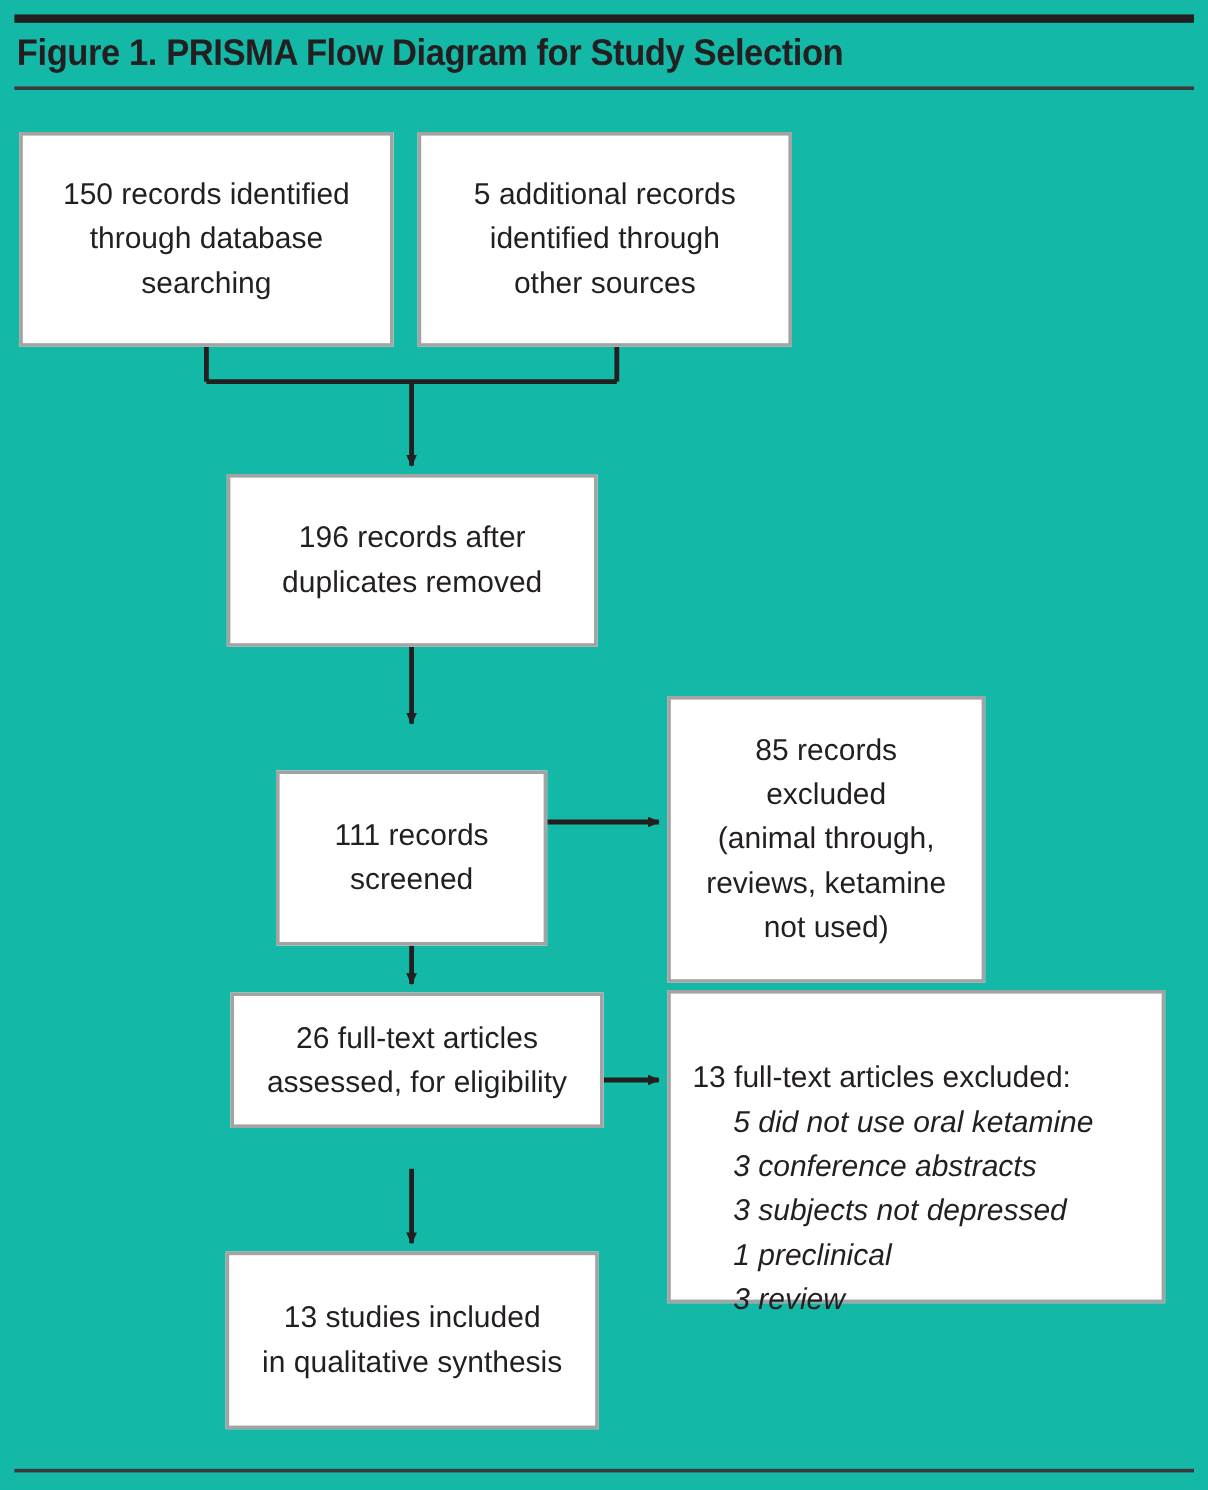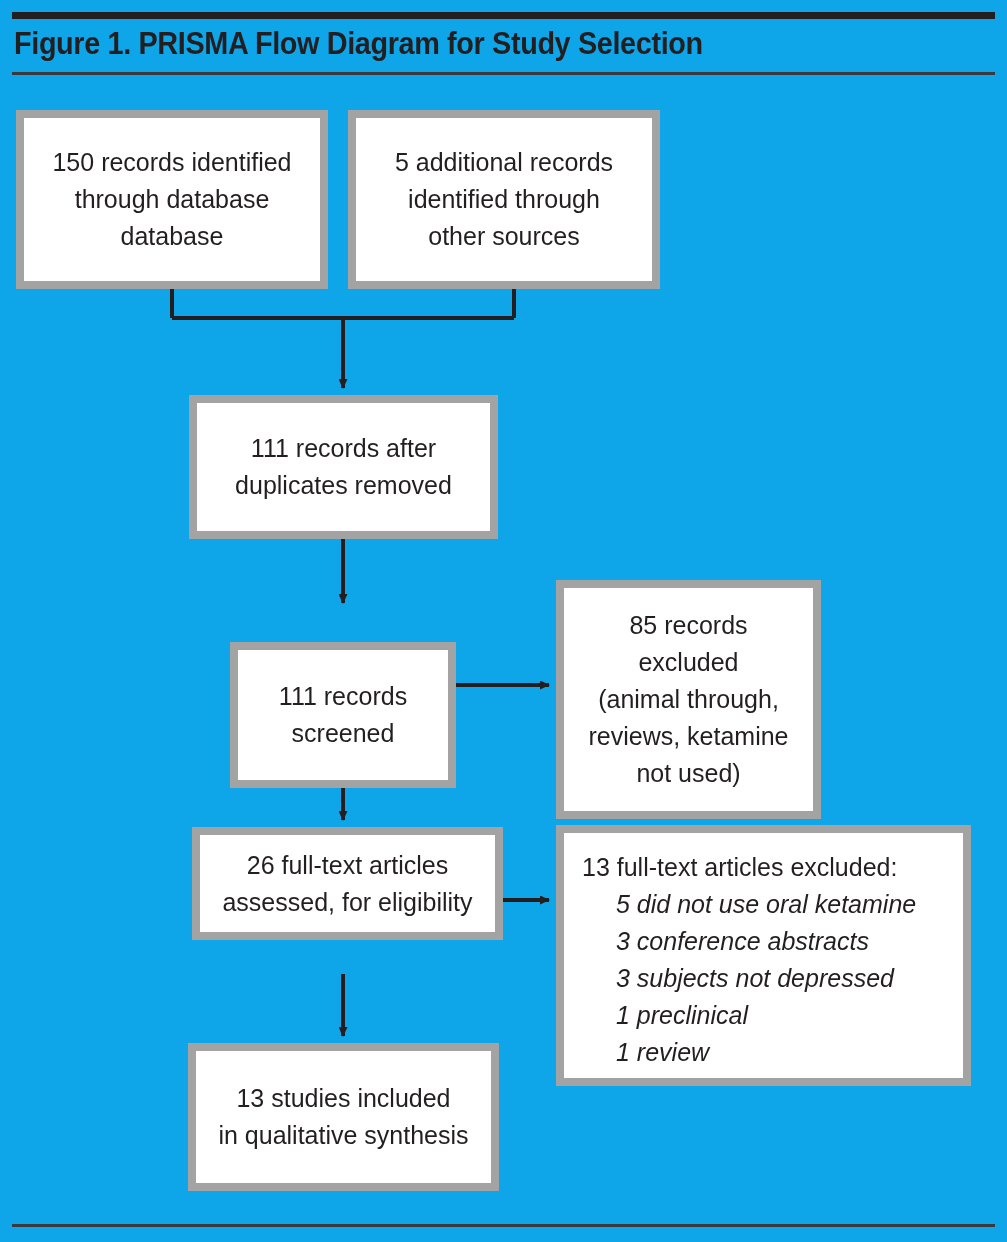--- a/index.html
+++ b/index.html
@@ -9,21 +9,21 @@
     background: #ffffff;
   }
   body {
     font-family: "Liberation Sans", "DejaVu Sans", sans-serif;
     color: #231f20;
   }
   #page {
     position: relative;
     width: 1007px;
     height: 1242px;
-    background: #0ea5e9;
+    background: #14b8a6;
     overflow: hidden;
   }
 
   
   .rule-thick {
     position: absolute;
     left: 12px;
     right: 12px;
     top: 12px;
     height: 7px;
@@ -57,21 +57,21 @@
     white-space: nowrap;
     transform: scaleX(0.93);
     transform-origin: left top;
     color: #231f20;
   }
 
   
   .box {
     position: absolute;
     box-sizing: border-box;
-    border: 8px solid #a3a3a3;
+    border: 3px solid #a3a3a3;
     background: #ffffff;
     display: flex;
     align-items: center;
     justify-content: center;
     text-align: center;
     font-size: 25px;
     line-height: 37px;
     color: #231f20;
     padding: 4px 10px;
   }
@@ -87,21 +87,21 @@
   #box-db        { left: 16px;  top: 110px;  width: 312px; height: 179px; }
   #box-other     { left: 348px; top: 110px;  width: 312px; height: 179px; }
   #box-dupes     { left: 189px; top: 395px;  width: 309px; height: 144px; }
   #box-screened  { left: 230px; top: 610px;  width: 226px; height: 146px; margin-top: 32px; }
   #box-excluded  { left: 556px; top: 580px;  width: 265px; height: 239px; }
   #box-fulltext  { left: 192px; top: 827px;  width: 311px; height: 113px; }
   #box-ftexcl    { left: 556px; top: 825px;  width: 415px; height: 261px; }
   #box-included  { left: 188px; top: 1043px; width: 311px; height: 148px; }
 
   
-  .excl-head { font-size: 25px; line-height: 37px; }
+  .excl-head { font-size: 25px; line-height: 37px; margin-top: 36px; }
   .excl-list {
     list-style: none;
     margin: 0;
     padding: 0 0 0 34px;
     font-size: 25px;
     line-height: 37px;
     font-style: italic;
   }
 
   
@@ -147,35 +147,35 @@
 
     <path d="M499,900 L549,900" stroke="#231f20" stroke-width="4" fill="none" marker-end="url(#arrowhead)"></path>
 
     <path d="M343,974 L343,1036" stroke="#231f20" stroke-width="4" fill="none" marker-end="url(#arrowhead)"></path>
   </svg>
 
   <div class="box" id="box-db">
     <div class="txt">
       <span>150 records identified</span><br>
       <span>through database</span><br>
-      <span>database</span>
+      <span>searching</span>
     </div>
   </div>
 
   <div class="box" id="box-other">
     <div class="txt">
       <span>5 additional records</span><br>
       <span>identified through</span><br>
       <span>other sources</span>
     </div>
   </div>
 
   <div class="box" id="box-dupes">
     <div class="txt">
-      <span>111 records after</span><br>
+      <span>196 records after</span><br>
       <span>duplicates removed</span>
     </div>
   </div>
 
   <div class="box" id="box-screened">
     <div class="txt">
       <span>111 records</span><br>
       <span>screened</span>
     </div>
   </div>
@@ -198,21 +198,21 @@
   </div>
 
   <div class="box left-al" id="box-ftexcl">
     <div class="txt">
       <div class="excl-head">13 full-text articles excluded:</div>
       <ul class="excl-list" id="excl-list">
           <li>5 did not use oral ketamine</li>
           <li>3 conference abstracts</li>
           <li>3 subjects not depressed</li>
           <li>1 preclinical</li>
-          <li>1 review</li>
+          <li>3 review</li>
         </ul>
     </div>
   </div>
 
   <div class="box" id="box-included">
     <div class="txt">
       <span>13 studies included</span><br>
       <span>in qualitative synthesis</span>
     </div>
   </div>

